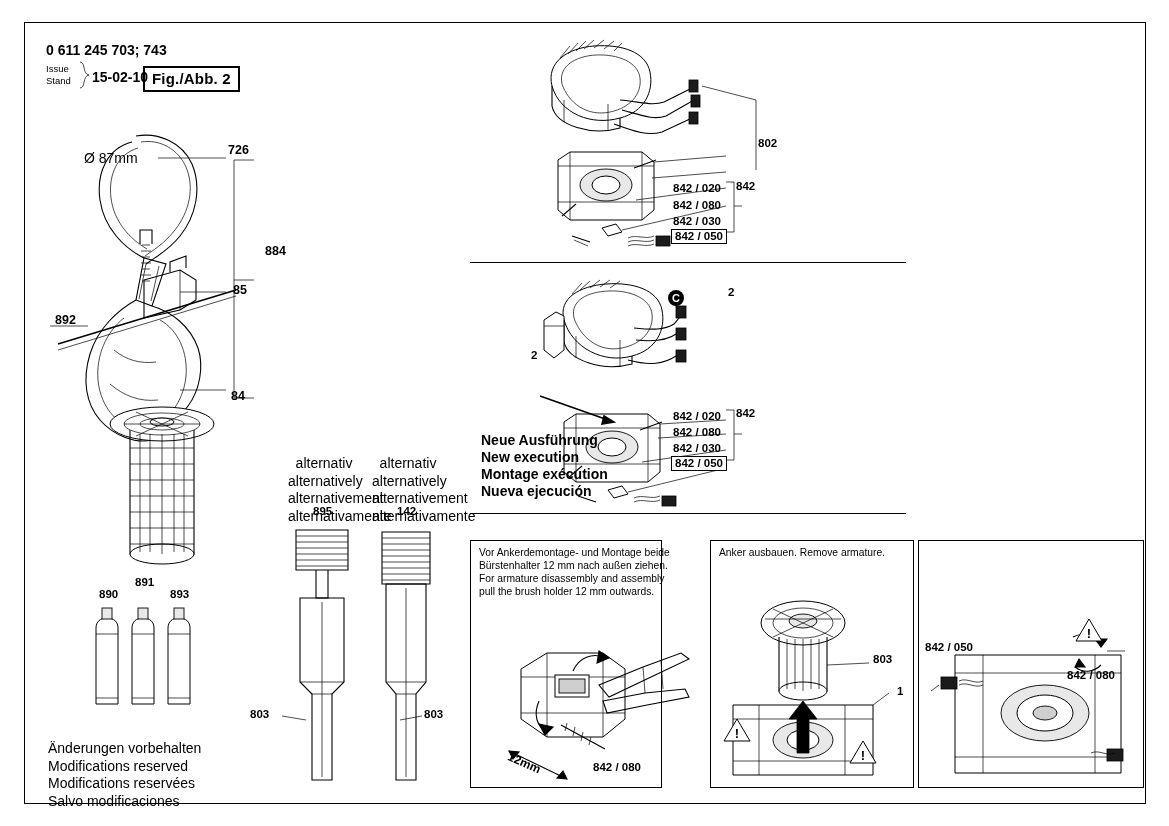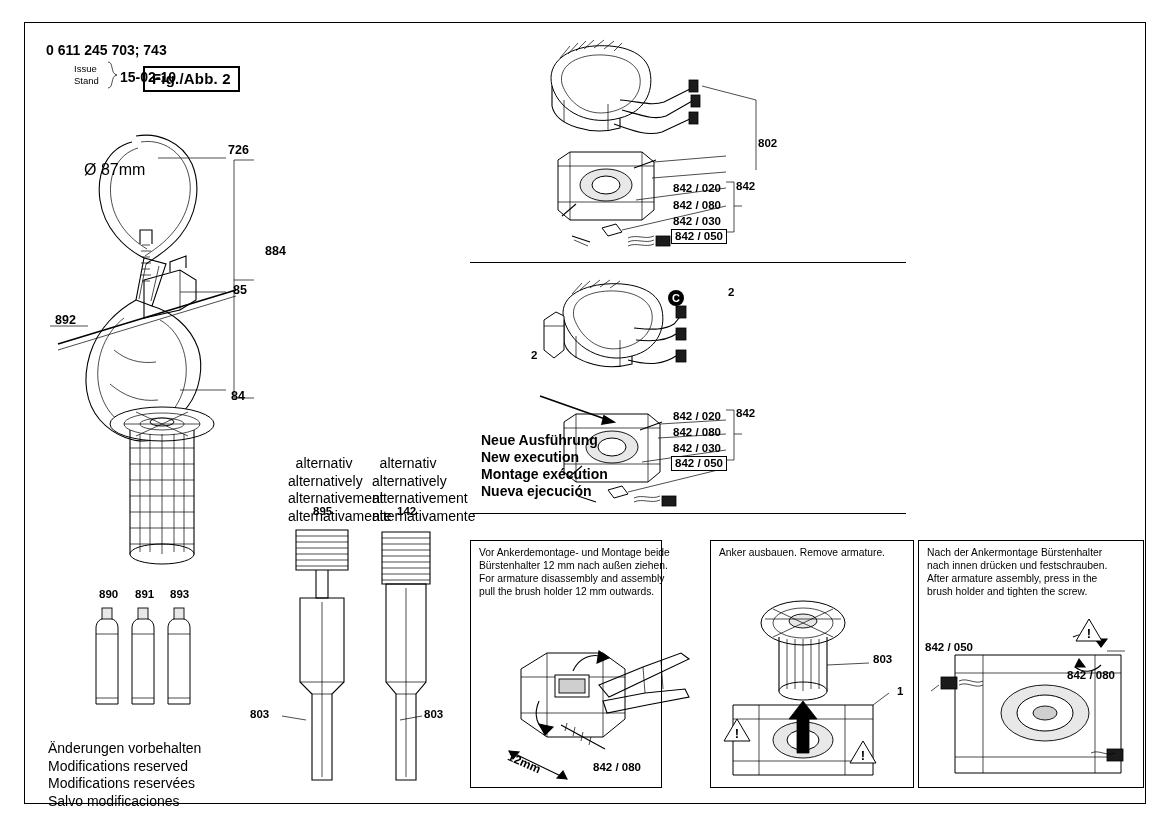--- a/index.html
+++ b/index.html
@@ -41,21 +41,21 @@
   .divider { position:absolute; background:#000; height:1.3px; }
 </style>
 </head>
 <body>
 
 <div class="page">
   <div class="frame"></div>
 
   <div class="abs lbl-b" style="left:46px; top:42px;">0 611 245 703; 743</div>
 
-  <div class="abs" style="left:46px; top:62px; width:96px; height:30px;margin-left:28px;">
+  <div class="abs" style="left:46px; top:62px; width:96px; height:30px;">
     <div class="abs tiny" style="left:0px; top:1px; font-size:9.5px;">Issue</div>
     <div class="abs tiny" style="left:0px; top:13px; font-size:9.5px;">Stand</div>
     <svg class="abs" style="left:32px; top:-1px;" width="14" height="30">
       <path class="thin" d="M2 1 C8 1 4 13 11 14 C4 15 8 27 2 27"></path>
     </svg>
     <div class="abs lbl-b" style="left:46px; top:7px;">15-02-10</div>
   </div>
 
   <div class="abs" style="left:143px; top:66px;">
     <span class="figbox">Fig./Abb. 2</span>
@@ -133,24 +133,24 @@
     <path class="thin" d="M84 268 L104 268"></path>
     <path class="thin" d="M30 162 L76 162"></path>
     <path class="thin" d="M30 260 L76 260"></path>
     <path class="thin" d="M-100 196 L-62 196"></path>
   </svg>
   <div class="abs num" style="left:228px; top:143px;">726</div>
   <div class="abs num" style="left:265px; top:244px;">884</div>
   <div class="abs num" style="left:233px; top:283px;">85</div>
   <div class="abs num" style="left:55px; top:313px;">892</div>
   <div class="abs num" style="left:231px; top:389px;">84</div>
-  <div class="abs lbl" style="left:84px; top:160px; font-size:16px;">Ø 87mm</div>
+  <div class="abs lbl" style="left:84px; top:150px; font-size:14px;">Ø 87mm</div>
 
   <div class="abs num-sm" style="left:99px; top:588px;">890</div>
-  <div class="abs num-sm" style="left:135px; top:588px;">891</div>
+  <div class="abs num-sm" style="left:135px; top:576px;">891</div>
   <div class="abs num-sm" style="left:170px; top:588px;">893</div>
   <svg class="abs" style="left:92px; top:606px;" width="110" height="108">
     <g>
       <path class="fillw" d="M4 22 L4 98 L26 98 L26 22 C26 16 22 12 15 12 C8 12 4 16 4 22 Z"></path>
       <rect class="fillg" x="10" y="2" width="10" height="11"></rect>
       <path class="thin" d="M4 28 L26 28"></path>
       <path class="thin" d="M4 92 L26 92"></path>
     </g>
     <g transform="translate(36,0)">
       <path class="fillw" d="M4 22 L4 98 L26 98 L26 22 C26 16 22 12 15 12 C8 12 4 16 4 22 Z"></path>
@@ -456,24 +456,20 @@
       <text x="146" y="185" font-size="13" font-weight="bold" text-anchor="middle" fill="#000">!</text>
 
       <path class="thin" d="M110 90 L152 88"></path>
       <path class="thin" d="M156 130 L172 118"></path>
     </svg>
     <div class="abs num-sm" style="left:162px; top:112px;">803</div>
     <div class="abs num-sm" style="left:186px; top:144px;">1</div>
   </div>
 
   <div class="panel" style="left:918px; top:540px; width:226px; height:248px;">
-    <div class="ptext">Nach der Ankermontage Bürstenhalter
-nach innen drücken und festschrauben.
-After armature assembly, press in the
-brush holder and tighten the screw.</div>
     <svg class="abs" style="left:6px; top:66px;" width="216" height="178">
 
       <path class="fillw" d="M30 48 L196 48 L196 166 L30 166 Z"></path>
       <path class="thin" d="M30 66 L196 66"></path>
       <path class="thin" d="M30 150 L196 150"></path>
       <path class="thin" d="M58 48 L58 166"></path>
       <path class="thin" d="M170 48 L170 166"></path>
       <ellipse class="fillg" cx="120" cy="106" rx="44" ry="28"></ellipse>
       <ellipse class="fillw" cx="120" cy="106" rx="28" ry="18"></ellipse>
       <ellipse class="fillgd" cx="120" cy="106" rx="12" ry="7"></ellipse>

